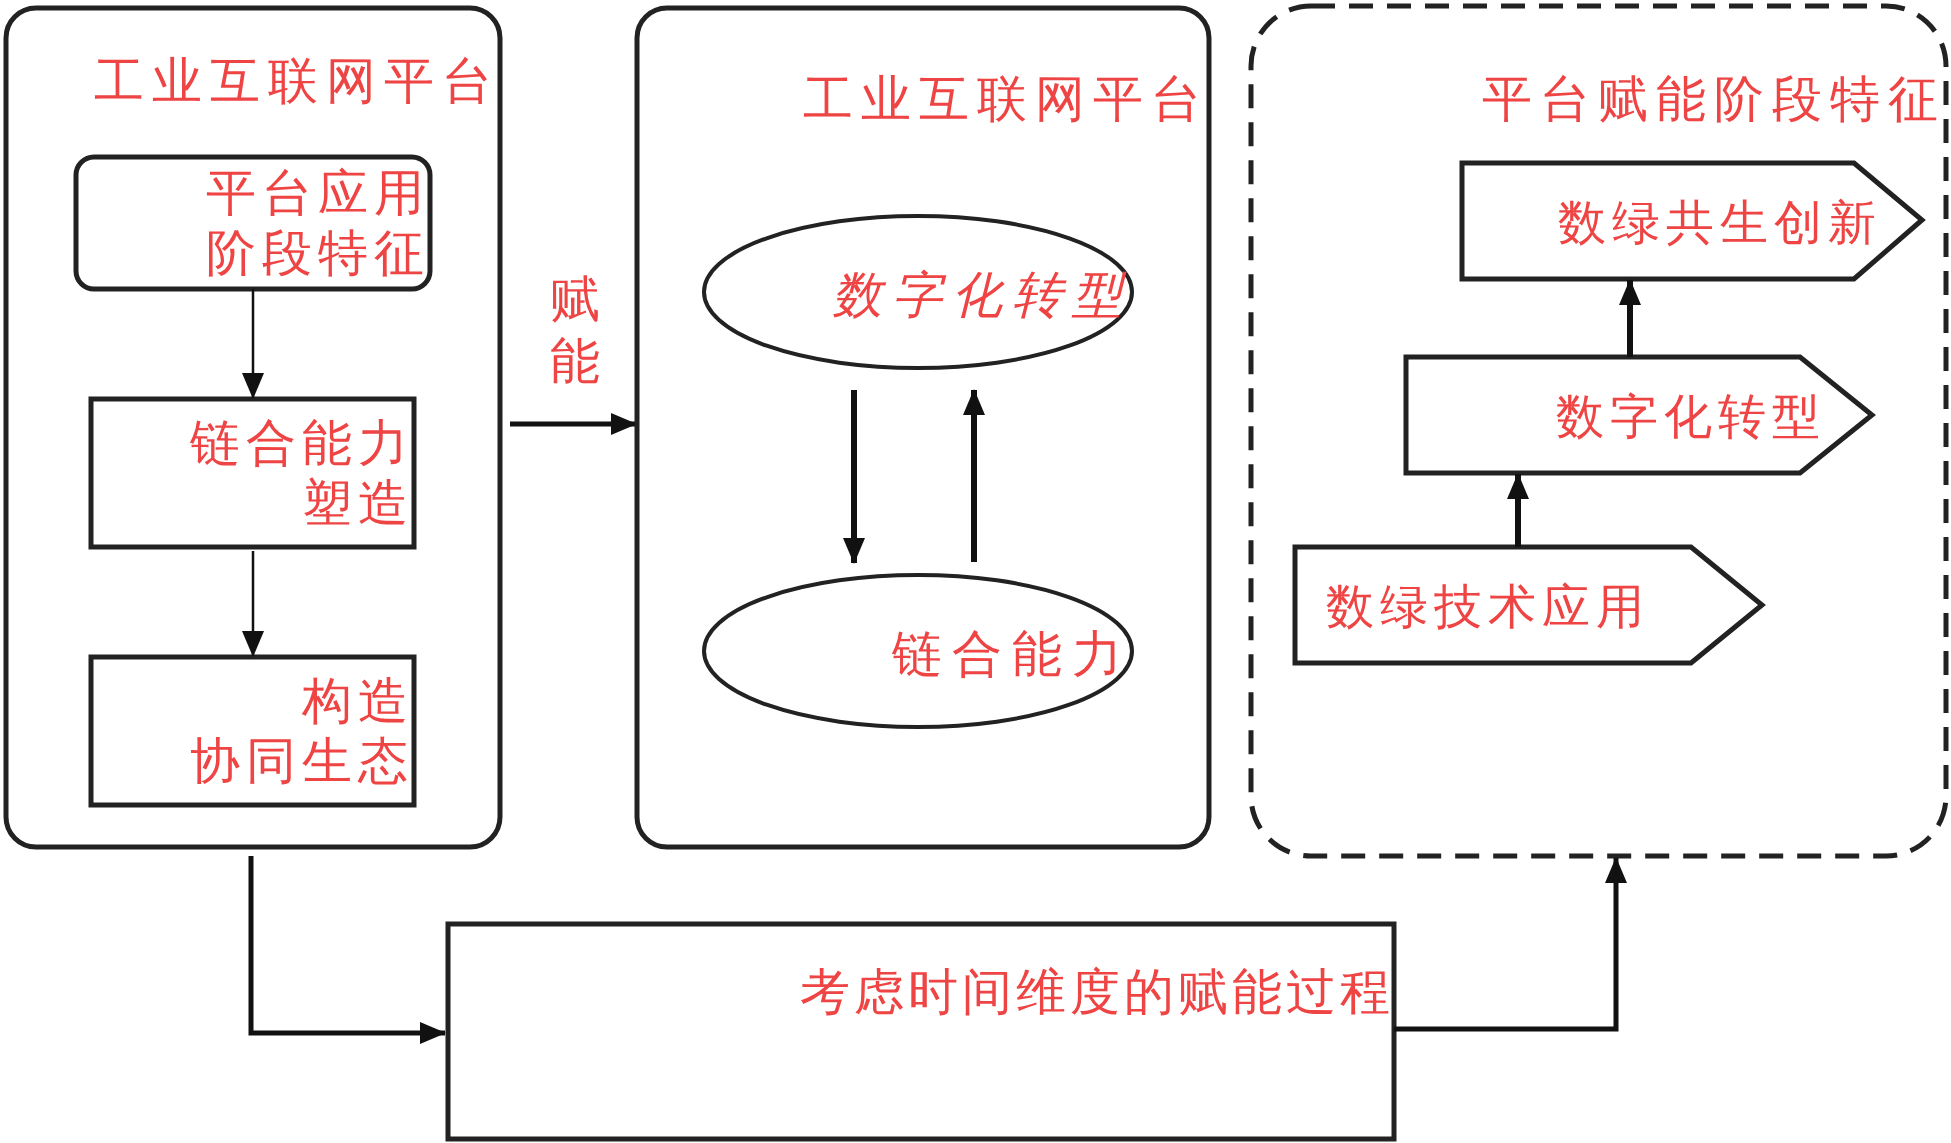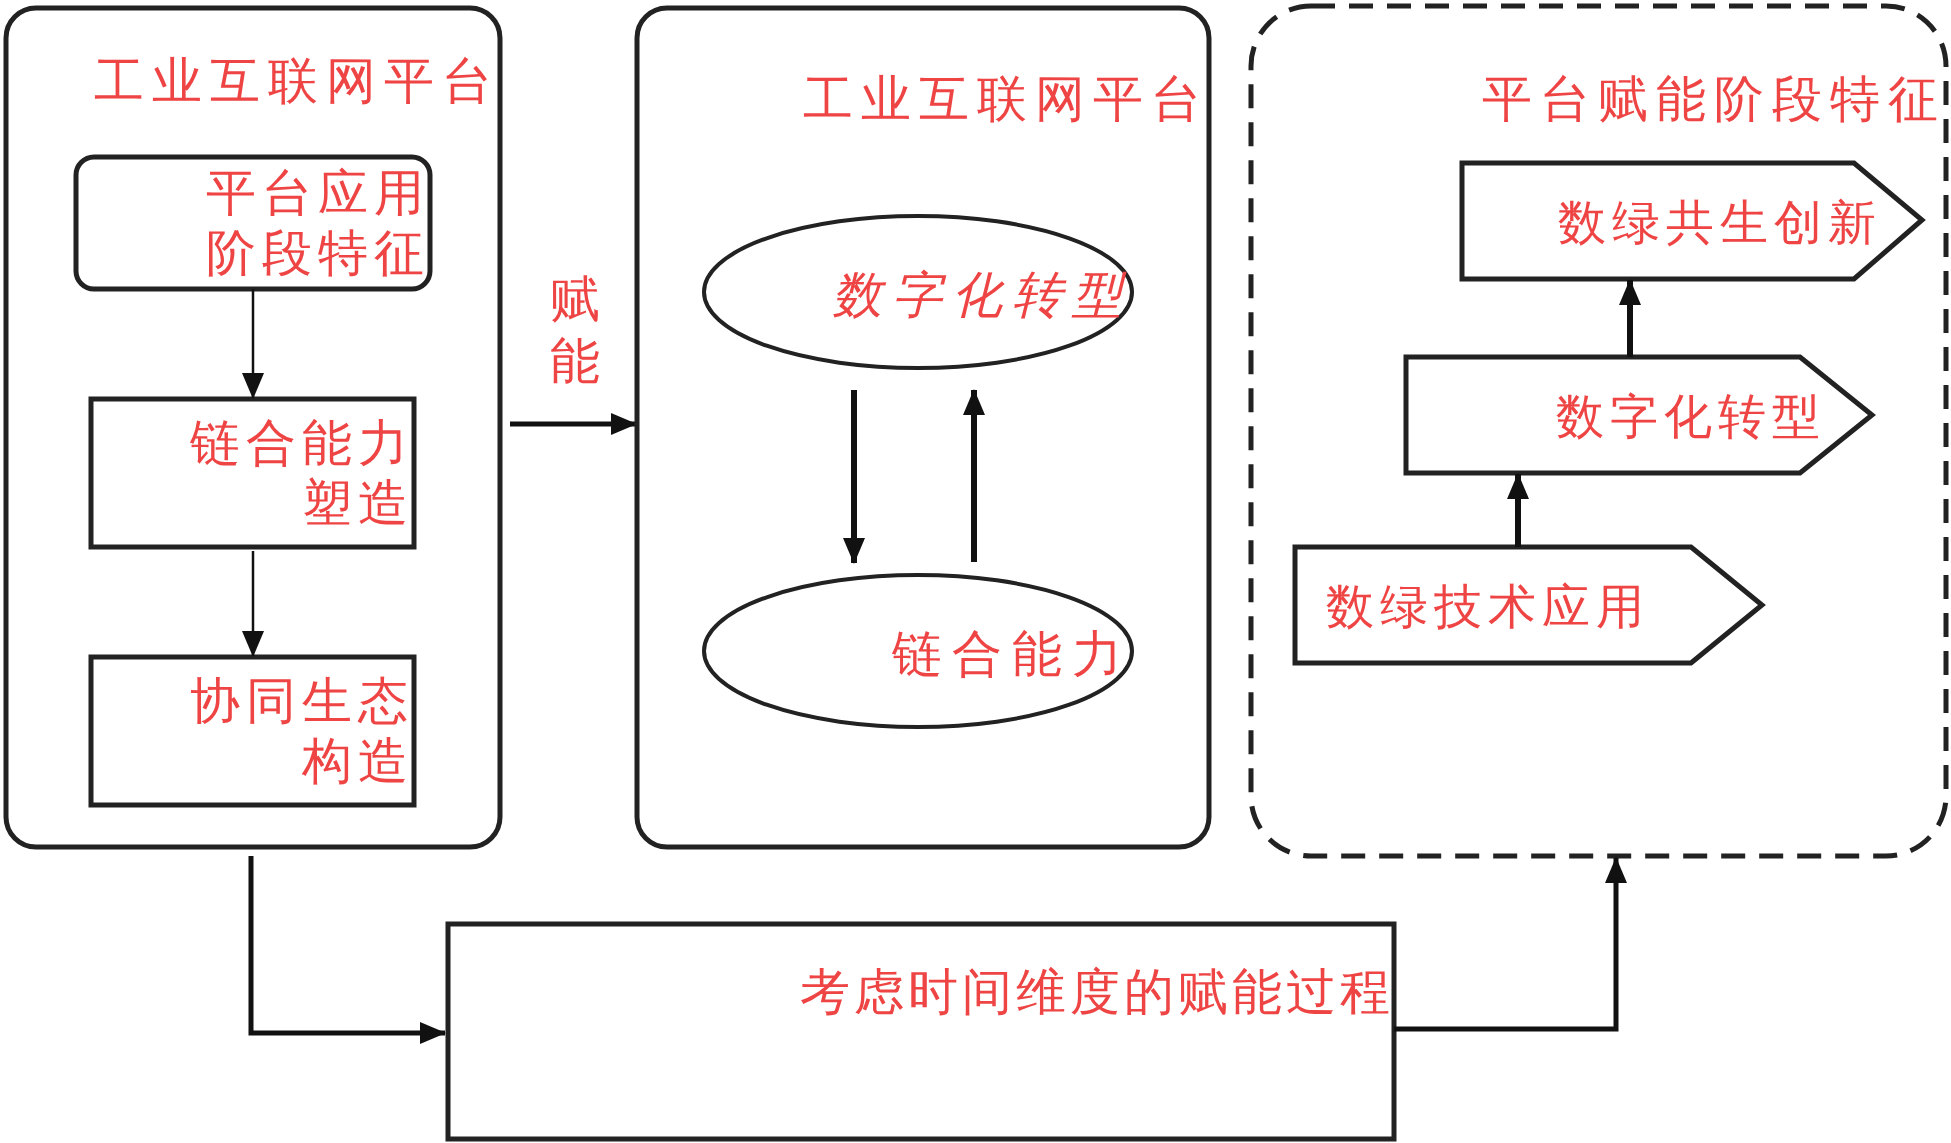--- a/index.html
+++ b/index.html
@@ -59,22 +59,22 @@
 
 <div class="lbl box-text" style="left:76px; width:354px; top:163px;">
   <div>平台应用</div>
   <div>阶段特征</div>
 </div>
 <div class="lbl box-text" style="left:91px; width:323px; top:413px;">
   <div>链合能力</div>
   <div>塑造</div>
 </div>
 <div class="lbl box-text" style="left:91px; width:323px; top:671px;">
+  <div>构造</div>
   <div>协同生态</div>
-  <div>构造</div>
 </div>
 
 <div class="lbl edge-text" style="left:540px; top:268px;">
   <div>赋</div>
   <div>能</div>
 </div>
 
 <div class="lbl title" style="left:637px; width:572px; top:66px;">工业互联网平台</div>
 <div class="lbl oval-text" style="left:704px; width:428px; top:262px;font-style:italic;">数字化转型</div>
 <div class="lbl oval-text" style="left:704px; width:428px; top:621px;">链合能力</div>

